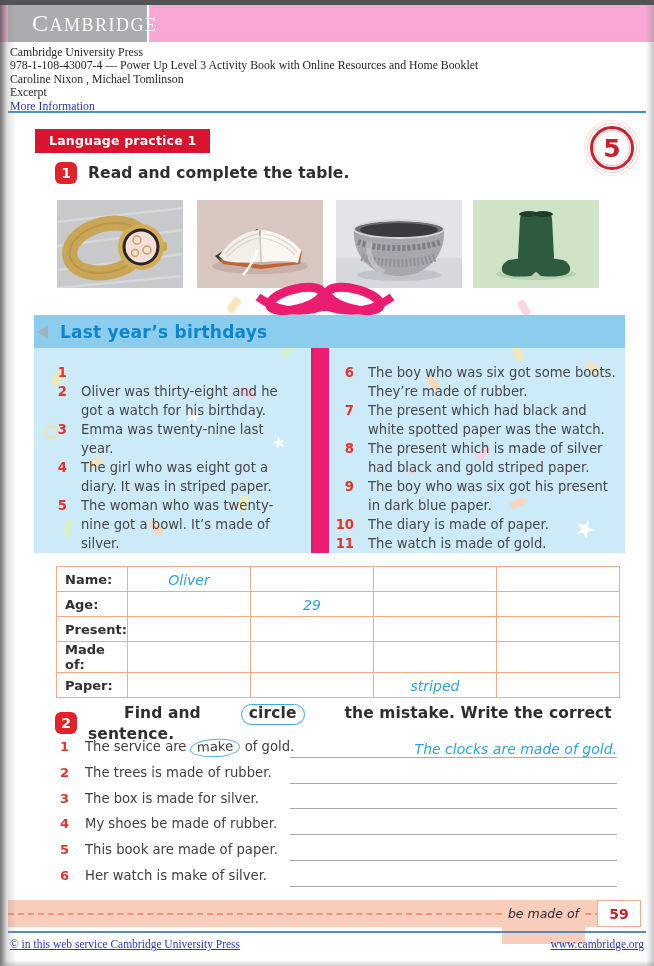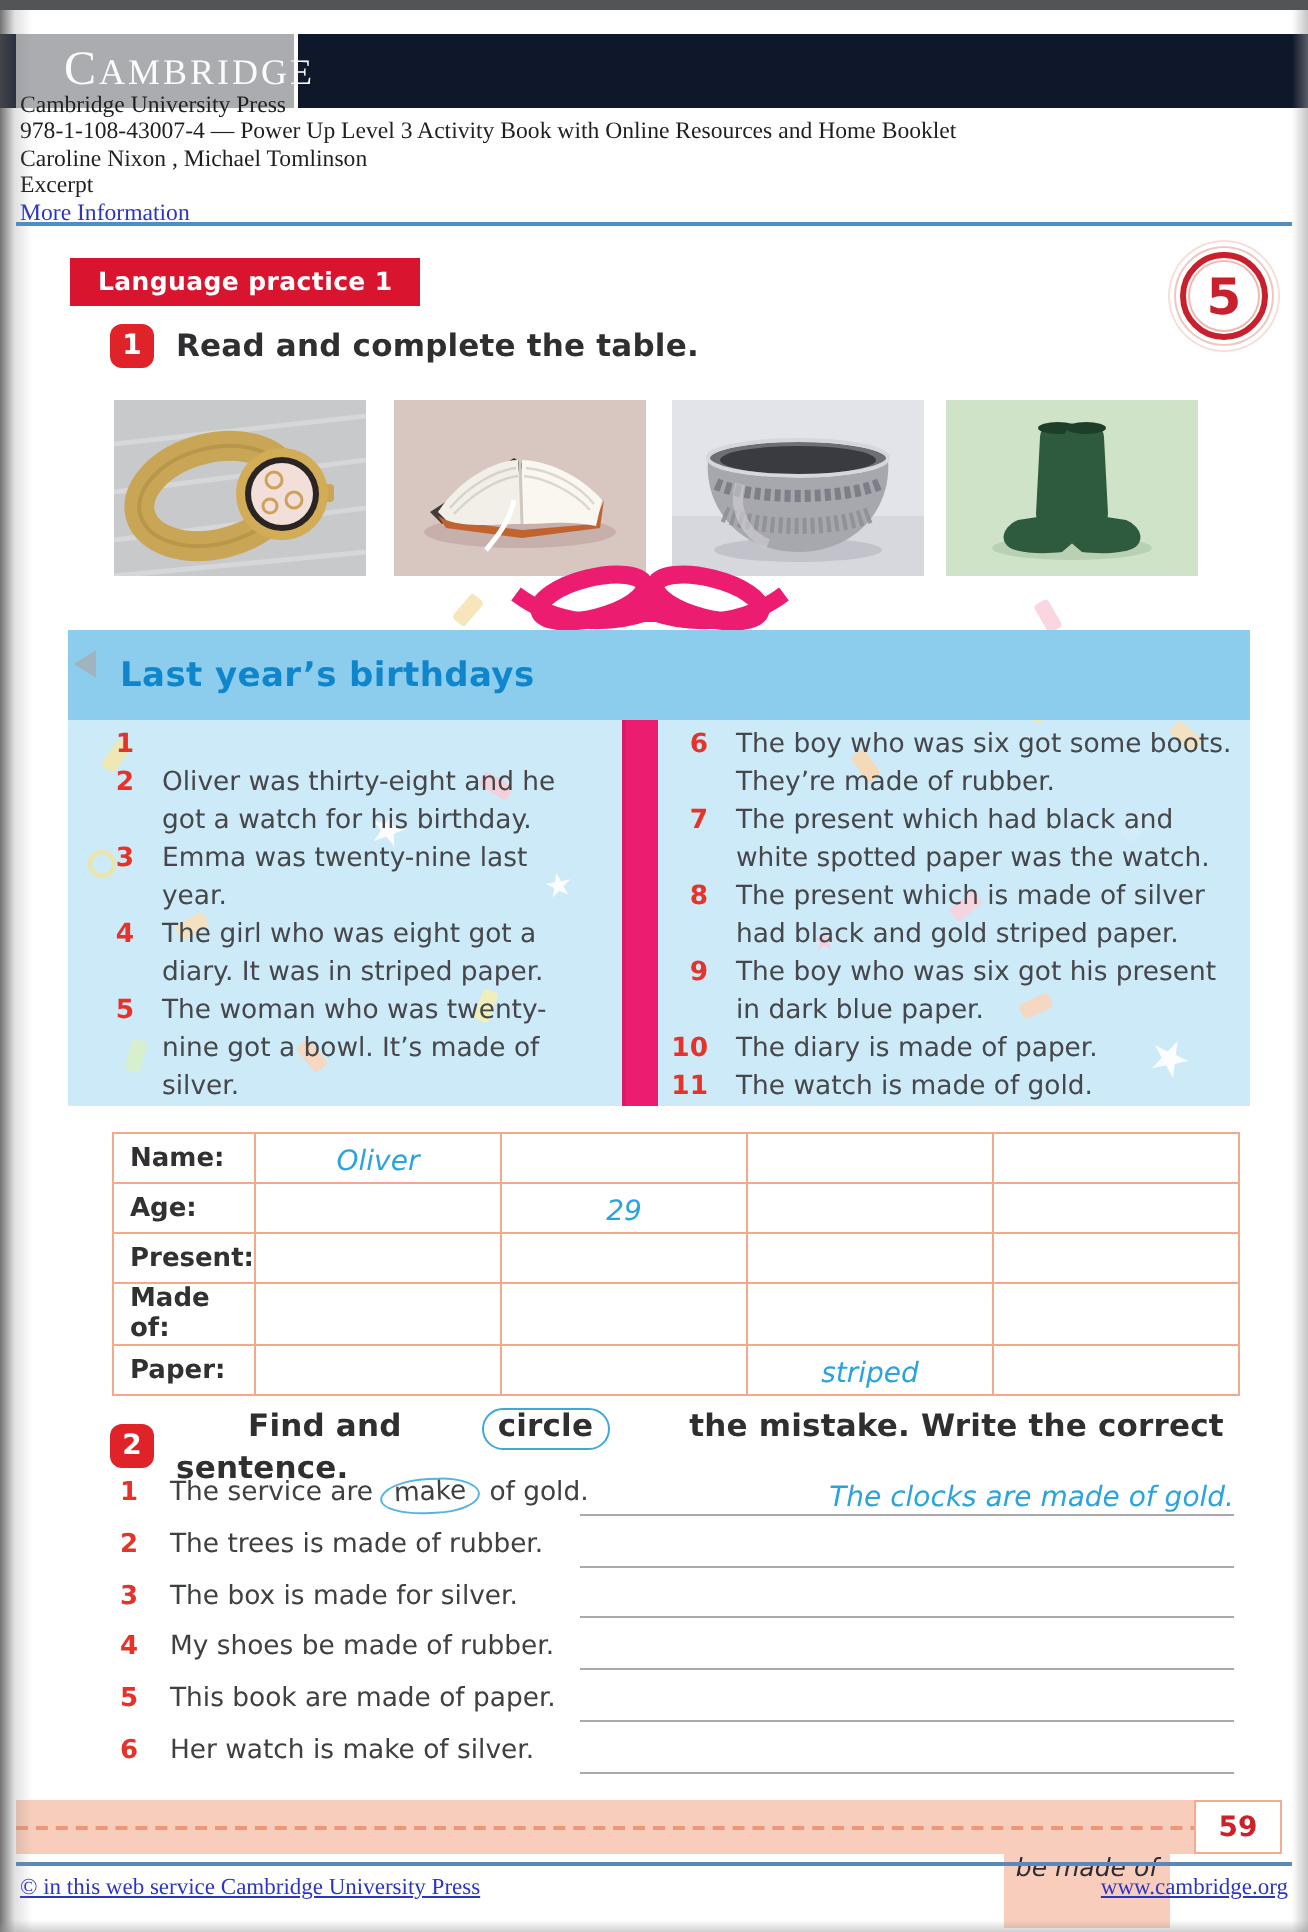--- a/index.html
+++ b/index.html
@@ -12,21 +12,21 @@
   
   .edge-top { position:absolute; top:0; left:0; right:0; height:5px; background:#535456; z-index:60; }
   .edge-left { position:absolute; top:0; bottom:0; left:0; width:16px; z-index:55;
     background:linear-gradient(to right, rgba(80,80,80,.8), rgba(130,130,130,.25) 45%, rgba(255,255,255,0)); }
   .edge-right { position:absolute; top:0; bottom:0; right:0; width:8px; z-index:55;
     background:linear-gradient(to left, rgba(150,150,150,.55), rgba(255,255,255,0)); }
   .edge-bottom { position:absolute; bottom:0; left:0; right:0; height:6px; z-index:55;
     background:linear-gradient(to top, rgba(150,150,150,.45), rgba(255,255,255,0)); }
 
   
-  .banner { position:absolute; top:17px; left:0; right:0; height:37px; background:#0f172a; }
+  .banner { position:absolute; top:5px; left:0; right:0; height:37px; background:#f9a8d4; }
   .logo-box { position:absolute; left:8px; top:0; width:139px; height:37px; background:#aaacaf; }
   .logo-divider { position:absolute; left:147px; top:0; width:2px; height:37px; background:#fdfdfd; }
   .logo-text { display:block; font-family:"Liberation Serif", serif; color:#fbfbfb;
     font-size:18px; letter-spacing:1.5px; line-height:37px; padding-left:24px; }
   .logo-text::first-letter { font-size:24px; }
 
   
   .meta { position:absolute; left:10px; top:46px; font-family:"Liberation Serif", serif;
     font-size:11.8px; line-height:13.4px; color:#1f1f1f; }
   .meta p { margin:0; }
@@ -55,21 +55,21 @@
   .ex-title > span { margin-right:4px;margin-left:36px; }
   .circle-print { display:inline-block; border:1.7px solid #3ea7dc; border-radius:999px;
     padding:0 7px 1px 7px; line-height:1.15; }
 
   
   .photo { position:absolute; top:200px; width:126px; height:88px; overflow:hidden; }
   .photo svg { display:block; width:100%; height:100%; }
 
   
   .bluebox { position:absolute; left:34px; top:315px; width:591px; height:238px; background:#cdeaf8; }
-  .bluebox-strip { position:relative; height:45px; background:#8ccdee; display:flex; align-items:center;
+  .bluebox-strip { position:relative; height:33px; background:#8ccdee; display:flex; align-items:center;
     padding-left:26px; z-index:3; }
   .bluebox-title { font-size:17px; font-weight:800; color:#0f86cc; letter-spacing:.2px; }
   .fold { position:absolute; left:3px; top:10px; width:0; height:0; z-index:4;
     border-top:7px solid transparent; border-bottom:7px solid transparent; border-right:11px solid #9fb4be; }
   .ribbon-v { position:absolute; left:277px; top:0; width:18px; height:238px; background:#ec1d71; z-index:1;
     box-shadow:inset 2px 0 0 rgba(0,0,0,.07); }
   .bow { position:absolute; left:250px; top:282px; width:150px; height:34px; z-index:2; }
   .reading-col { position:absolute; top:48px; z-index:2; }
   .reading-col.left { left:13px; width:252px; }
   .reading-col.right { left:300px; width:282px; }
@@ -96,21 +96,21 @@
   .ex2-sentence > span { margin-right:4px; }
   .circle-hand { display:inline-block; border:1.6px solid #55b3e3; padding:0 6px 1px 6px;
     border-radius:55% 45% 50% 50% / 65% 55% 60% 50%; transform:rotate(-2deg); line-height:1.1; }
   .ans-line { position:absolute; left:230px; right:0; bottom:5px; height:1px; background:#a9a9a9; }
   .ans-text { position:absolute; left:230px; right:0; bottom:6px; text-align:right; }
 
   
   .vocab-strip { position:absolute; left:8px; top:900px; width:633px; height:27px; background:#f9cdbb; }
   .vocab-dashes { position:absolute; left:0; right:0; top:13px; border-top:2px dashed #ef9678; }
   .vocab-label { position:absolute; right:56px; top:0; height:44px; line-height:27px;
-    font-style:italic; font-size:12.5px; color:#2c2c34; background:#f9cdbb; padding:0 6px;margin-top:20px; }
+    font-style:italic; font-size:12.5px; color:#2c2c34; background:#f9cdbb; padding:0 6px; }
   .pagenum-box { position:absolute; right:0; top:0; width:44px; height:27px; background:#fff;
     border:1.5px solid #f4ab90; display:flex; align-items:center; justify-content:center;
     color:#cc2128; font-weight:bold; font-size:14px; }
 
   
   .svc-footer { position:absolute; top:938px; left:10px; right:10px; display:flex;
     justify-content:space-between; font-family:"Liberation Serif", serif; font-size:11.5px; }
   .svc-footer a { color:#2b35c4; text-decoration:underline; cursor:pointer; }
 </style>
 </head>

